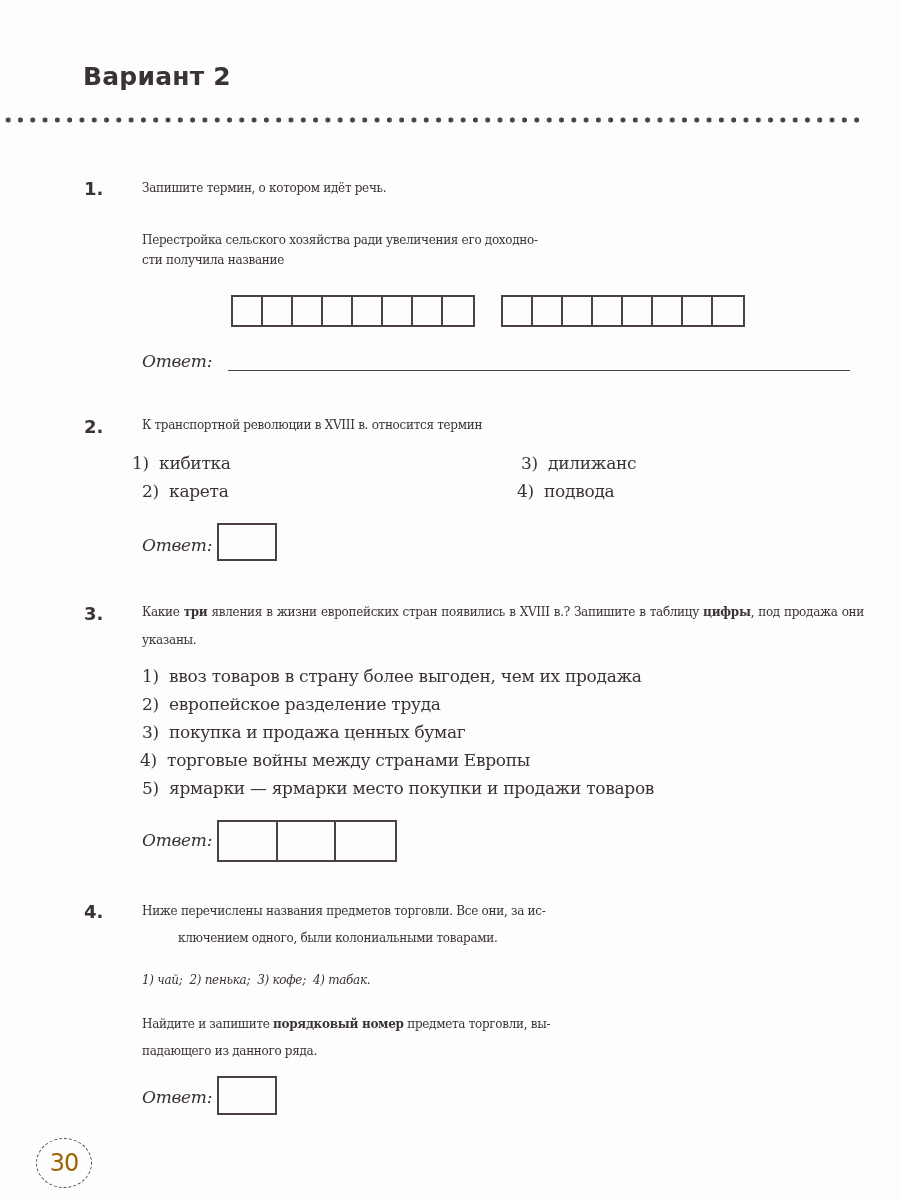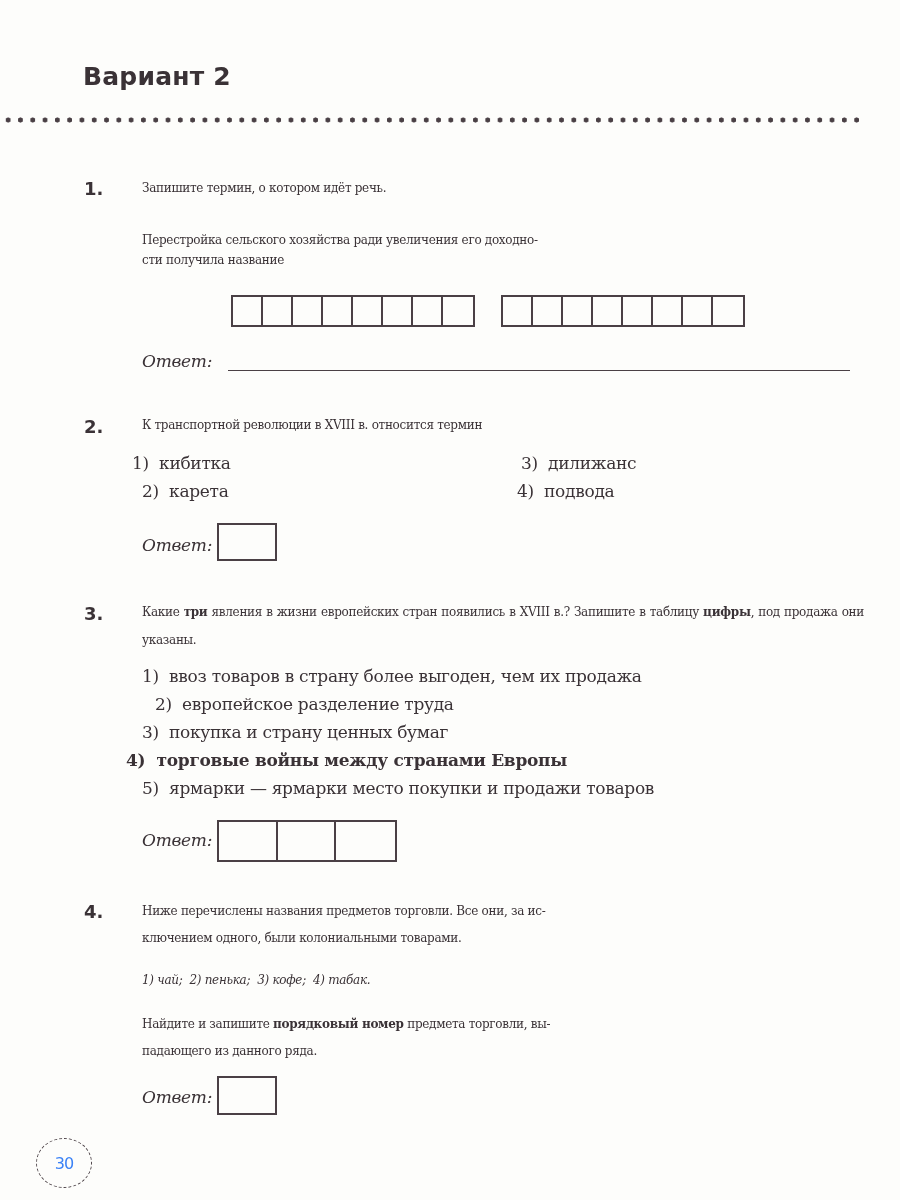--- a/index.html
+++ b/index.html
@@ -36,21 +36,21 @@
     }
     .cells { position: absolute; display: flex; border: 2px solid #4a4045; box-sizing: border-box; }
     .cells .cell { width: 30px; height: 28px; border-right: 2px solid #4a4045; box-sizing: border-box; }
     .cells .cell:last-child { border-right: none; }
     .line { position: absolute; height: 0; border-top: 1.5px solid #4a4045; }
     .opt { position: absolute; font-size: 17px; color: #3a3236; letter-spacing: -0.3px; white-space: nowrap; }
     .pagenum {
       position: absolute; left: 36px; top: 1138px; width: 56px; height: 50px;
       border: 1.5px dashed #4a4045; border-radius: 50%; box-sizing: border-box;
       display: flex; align-items: center; justify-content: center;
-      font-family: "DejaVu Sans", "Liberation Sans", sans-serif; font-size: 16px; color: #3b82f6;
+      font-family: "DejaVu Sans", "Liberation Sans", sans-serif; font-size: 24px; color: #a16207;
       letter-spacing: -1px;
     }
   </style>
 </head>
 <body>
 
 <div class="title">Вариант 2</div>
 <div class="dots"></div>
 
 <div class="qnum" style="top:178px;">1.</div>
@@ -105,47 +105,47 @@
 <div class="label" style="left:142px; top:535px;">Ответ:</div>
 <div class="box" style="left:217px; top:523px; width:60px; height:38px;"></div>
 
 <div class="qnum" style="top:603px;">3.</div>
 <div class="text justify" style="top:598px;"><span>Какие </span><span class="b">три</span><span> явления в жизни европейских стран появились в XVIII в.? Запишите в таблицу </span><span class="b">цифры</span><span>, под продажа они указаны.</span></div>
 
 <div class="opt" style="left:142px; top:666px;">
   <span>1)</span>&nbsp;
   <span>ввоз товаров в страну более выгоден, чем их продажа</span>
 </div>
-<div class="opt" style="left:142px; top:694px;margin-left:13px;">
+<div class="opt" style="left:142px; top:694px;">
   <span>2)</span>&nbsp;
   <span>европейское разделение труда</span>
 </div>
 <div class="opt" style="left:142px; top:722px;">
   <span>3)</span>&nbsp;
-  <span>покупка и страну ценных бумаг</span>
+  <span>покупка и продажа ценных бумаг</span>
 </div>
-<div class="opt" style="left:126px; top:750px;font-weight:bold;">
+<div class="opt" style="left:140px; top:750px;">
   <span>4)</span>&nbsp;
   <span>торговые войны между странами Европы</span>
 </div>
 <div class="opt" style="left:142px; top:778px;">
   <span>5)</span>&nbsp;
   <span>ярмарки — ярмарки место покупки и продажи товаров</span>
 </div>
 
 <div class="label" style="left:142px; top:830px;">Ответ:</div>
 <div class="cells" style="left:217px; top:820px;">
   <div class="cell" style="width:59px; height:38px;"></div>
   <div class="cell" style="width:58px; height:38px;"></div>
   <div class="cell" style="width:59px; height:38px;"></div>
 </div>
 
 <div class="qnum" style="top:901px;">4.</div>
 <div class="text" style="top:897px;">Ниже перечислены названия предметов торговли. Все они, за ис-</div>
-<div class="text" style="top:924px;">ключением одного, были колониальными товарами.</div>
+<div class="text" style="top:924px;margin-left:36px;">ключением одного, были колониальными товарами.</div>
 <div class="text ital" style="top:966px; white-space:pre;">1) чай;  2) пенька;  3) кофе;  4) табак.</div>
 
 <div class="text" style="top:1010px;"><span>Найдите и запишите </span><span class="b">порядковый номер</span><span> предмета торговли, вы-</span></div>
 <div class="text" style="top:1037px;">падающего из данного ряда.</div>
 
 <div class="label" style="left:142px; top:1087px;">Ответ:</div>
 <div class="box" style="left:217px; top:1076px; width:60px; height:39px;"></div>
 
 <div class="pagenum">30</div>
 

